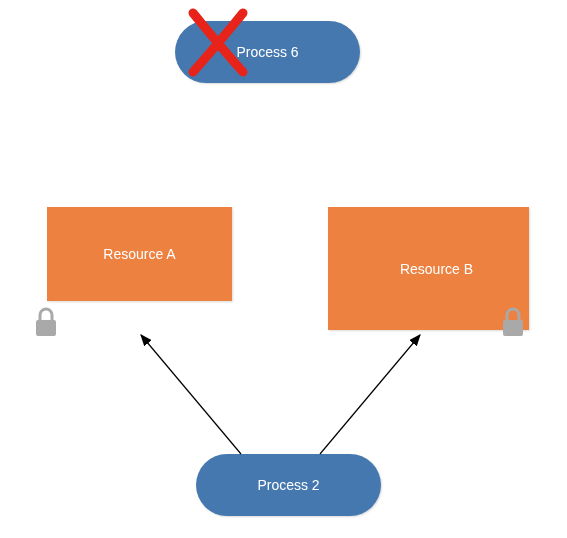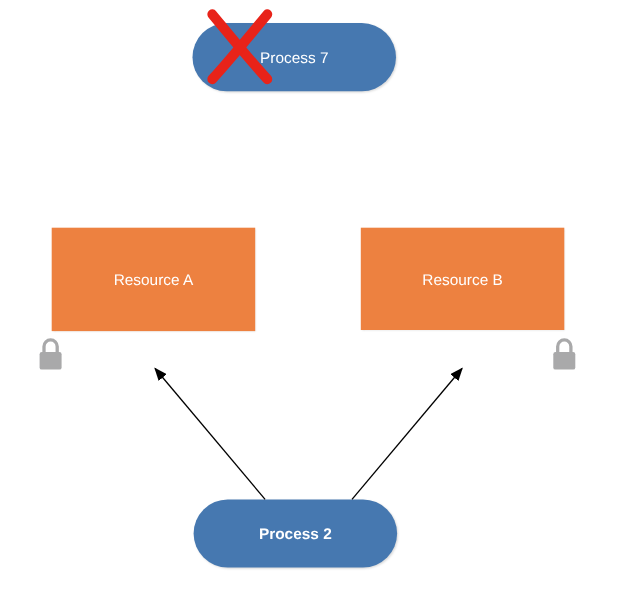--- a/index.html
+++ b/index.html
@@ -44,47 +44,47 @@
     top: 0;
     width: 567px;
     height: 538px;
     pointer-events: none;
   }
 </style>
 </head>
 <body>
 
 <div class="process" style="left:175px; top:21px; width:185px; height:62px;">
-  <span>Process 7</span>
+  <span>Process 6</span>
 </div>
 
 <svg class="x-mark" style="left:183px; top:5px; width:70px; height:75px;" viewBox="0 0 70 75">
   <path d="M 10 8 C 20 20, 40 45, 60 67" stroke="#e82319" stroke-width="9" stroke-linecap="round" fill="none"></path>
   <path d="M 60 8 C 50 20, 30 45, 10 67" stroke="#e82319" stroke-width="9" stroke-linecap="round" fill="none"></path>
 </svg>
 
 <div class="resource" style="left:47px; top:207px; width:185px; height:94px;">
   <span>Resource A</span>
 </div>
 
 <svg class="lock-icon" style="left:31px; top:307px; width:30px; height:32px;" viewBox="0 0 30 32">
   <path d="M 9 13 V 8 a 6 6 0 0 1 12 0 V 13" fill="none" stroke="#a9a9aa" stroke-width="3"></path>
   <rect x="5" y="13" width="20" height="16" rx="2" fill="#a9a9aa"></rect>
 </svg>
 
-<div class="resource" style="left:328px; top:207px; width:185px; height:93px;">
+<div class="resource" style="left:328px; top:207px; width:185px; height:123px;padding-left:16px;">
   <span>Resource B</span>
 </div>
 
 <svg class="lock-icon" style="left:498px; top:307px; width:30px; height:32px;" viewBox="0 0 30 32">
   <path d="M 9 13 V 8 a 6 6 0 0 1 12 0 V 13" fill="none" stroke="#a9a9aa" stroke-width="3"></path>
   <rect x="5" y="13" width="20" height="16" rx="2" fill="#a9a9aa"></rect>
 </svg>
 
-<div class="process" style="left:176px; top:454px; width:185px; height:62px;font-weight:bold;">
+<div class="process" style="left:196px; top:454px; width:185px; height:62px;">
   <span>Process 2</span>
 </div>
 
 <svg class="arrows" viewBox="0 0 567 538">
   <defs>
     <marker id="arrowhead" markerWidth="10" markerHeight="8" refX="9" refY="4" orient="auto">
       <path d="M 0 0 L 10 4 L 0 8 z" fill="#000"></path>
     </marker>
   </defs>
 

